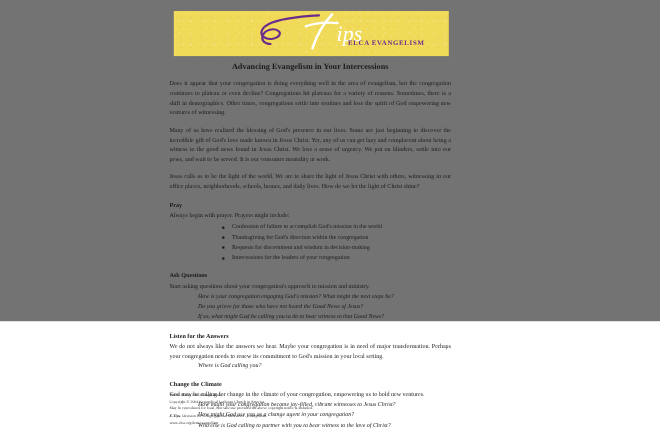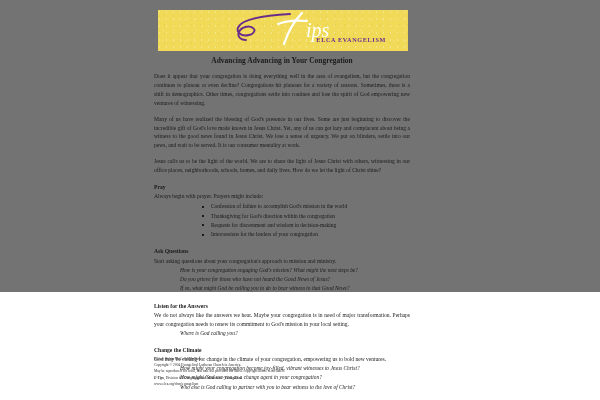--- a/index.html
+++ b/index.html
@@ -148,21 +148,21 @@
         <path d="M50 14 C58 11 68 10 79 11" fill="none" stroke="#FFFFFF" stroke-width="2.1" stroke-linecap="round"></path>
 
         <text x="78" y="27" font-family="Liberation Serif, serif" font-size="20" font-style="italic" fill="#FFFFFF">ips</text>
       </svg>
       <div class="logo-sub">ELCA EVANGELISM</div>
     </div>
   </div>
 
   <div class="content">
 
-    <div class="doc-title">Advancing Advancing in Your Congregation</div>
+    <div class="doc-title">Advancing Evangelism in Your Intercessions</div>
 
     <p class="body-para">Does it appear that your congregation is doing everything well in the area of evangelism, but the congregation continues to plateau or even decline?  Congregations hit plateaus for a variety of reasons.  Sometimes, there is a shift in demographics.   Other times, congregations settle into routines and lose the spirit of God empowering new ventures of witnessing.</p>
     <p class="body-para">Many of us have realized the blessing of God's presence in our lives.  Some are just beginning to discover the incredible gift of God's love made known in Jesus Christ.  Yet, any of us can get lazy and complacent about being a witness to the good news found in Jesus Christ.  We lose a sense of urgency.  We put on blinders, settle into our pews, and wait to be served.  It is our consumer mentality at work.</p>
     <p class="body-para">Jesus calls us to be the light of the world.  We are to share the light of Jesus Christ with others, witnessing in our office places, neighborhoods, schools, homes, and daily lives.  How do we let the light of Christ shine?</p>
 
     <div class="section">
       <div class="section-head">Pray</div>
       <div class="section-lead">Always begin with prayer.  Prayers might include:</div>
       <ul class="bullets">
         <li>Confession of failure to accomplish God's mission in the world</li>

